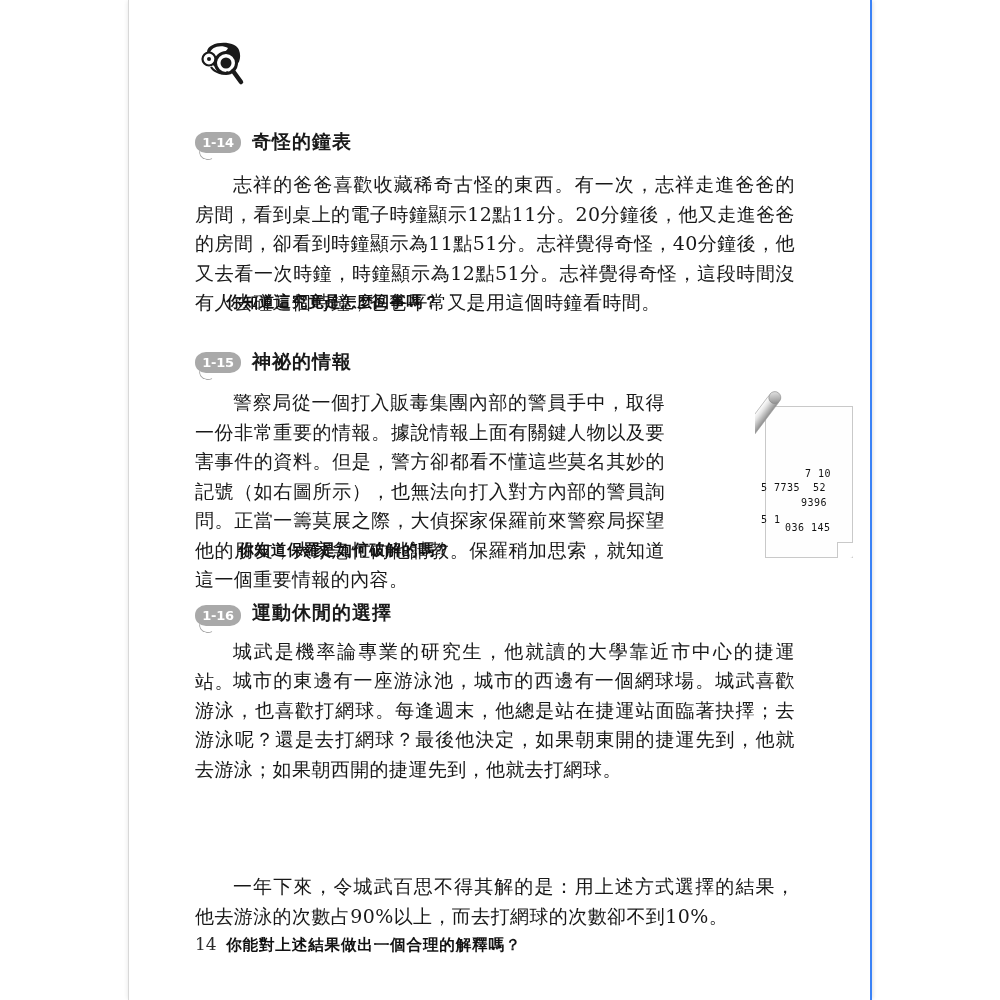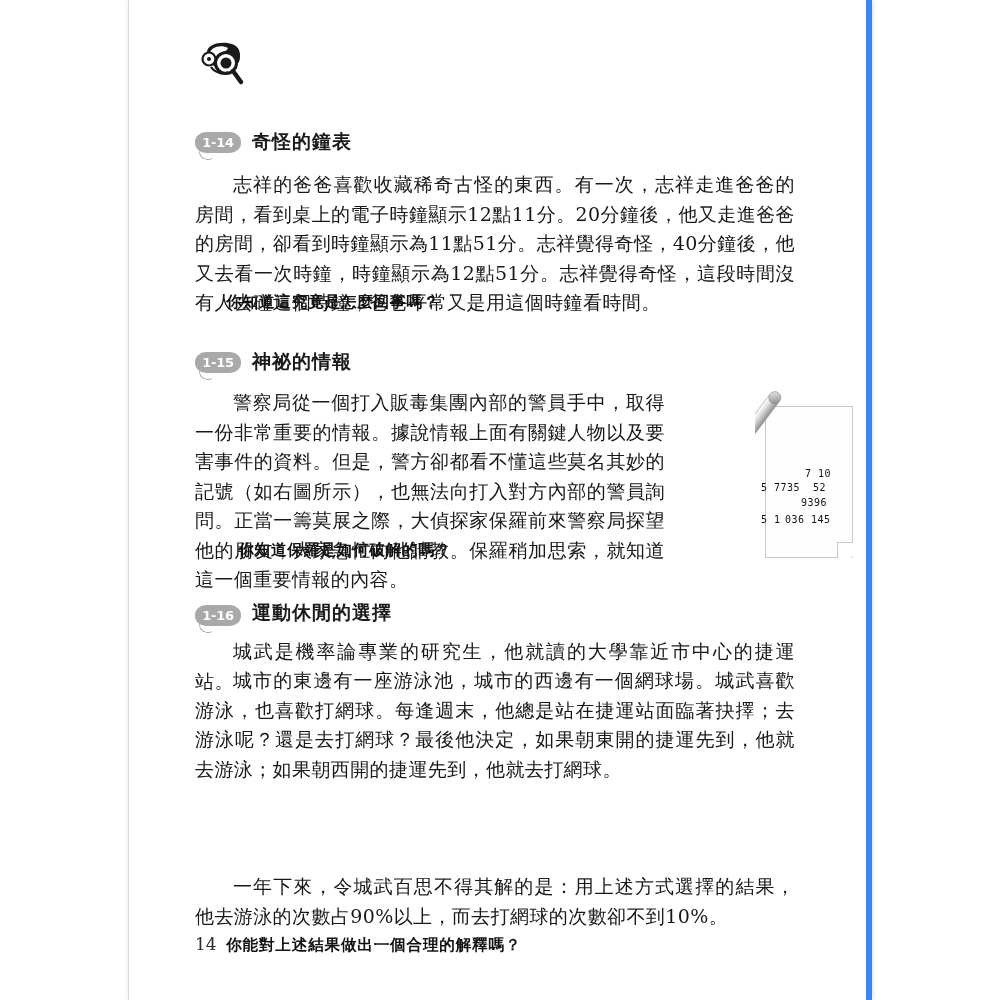--- a/index.html
+++ b/index.html
@@ -23,21 +23,21 @@
 
   
   .sheet {
     position: absolute;
     left: 128px;
     top: 0px;
     width: 744px;
     height: 1000px;
     background: #ffffff;
     border-left: 1px solid #d8d8d8;
-    border-right: 6px solid #3b82f6;
+    border-right: 2px solid #3b82f6;
     box-shadow: 2px 0 4px -1px rgba(0,0,0,0.13),
                -2px 0 4px -1px rgba(0,0,0,0.07);
     box-sizing: border-box;
   }
 
   .content {
     position: absolute;
     left: 66px;
     top: 0;
     width: 600px;
@@ -176,21 +176,21 @@
   }
   .digits .row {
     position: absolute;
     white-space: pre;
   }
   .r1 { left: 50px; top: 2px; }
   .r2a { left: 6px; top: 16px; }
   .r2b { left: 58px; top: 16px; }
   .r3 { left: 46px; top: 31px; }
   .r4a { left: 6px; top: 48px; }
-  .r4b { left: 30px; top: 48px; }
+  .r4b { left: 30px; top: 56px; }
 
   .pencil {
     position: absolute;
     left: 0;
     top: 0;
     width: 110px;
     height: 110px;
   }
 
   

